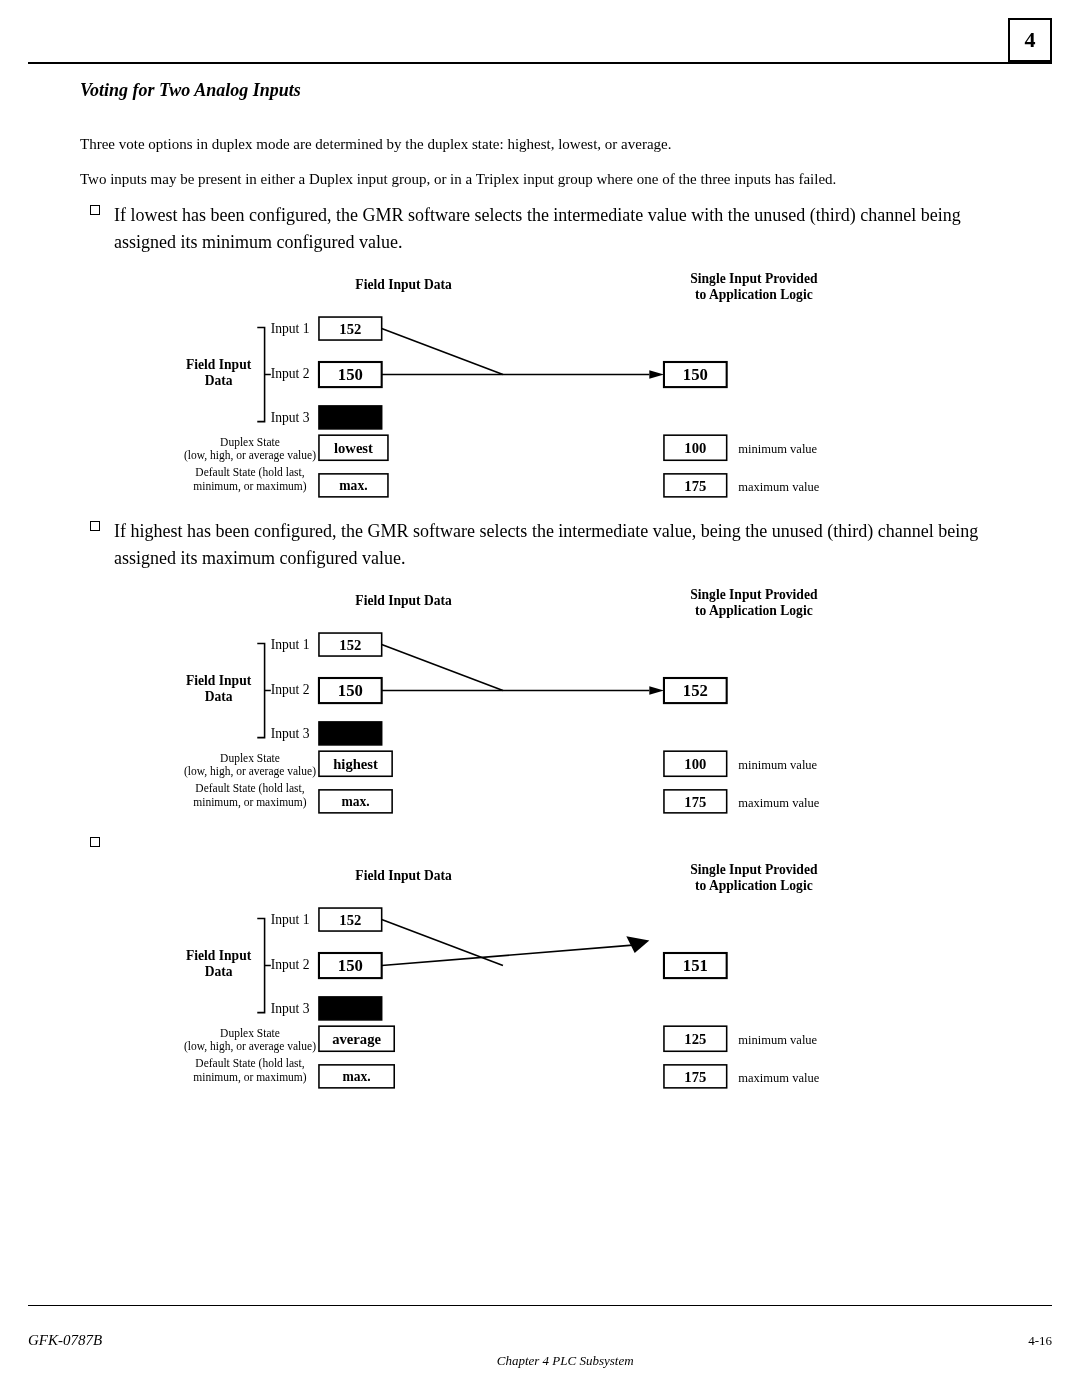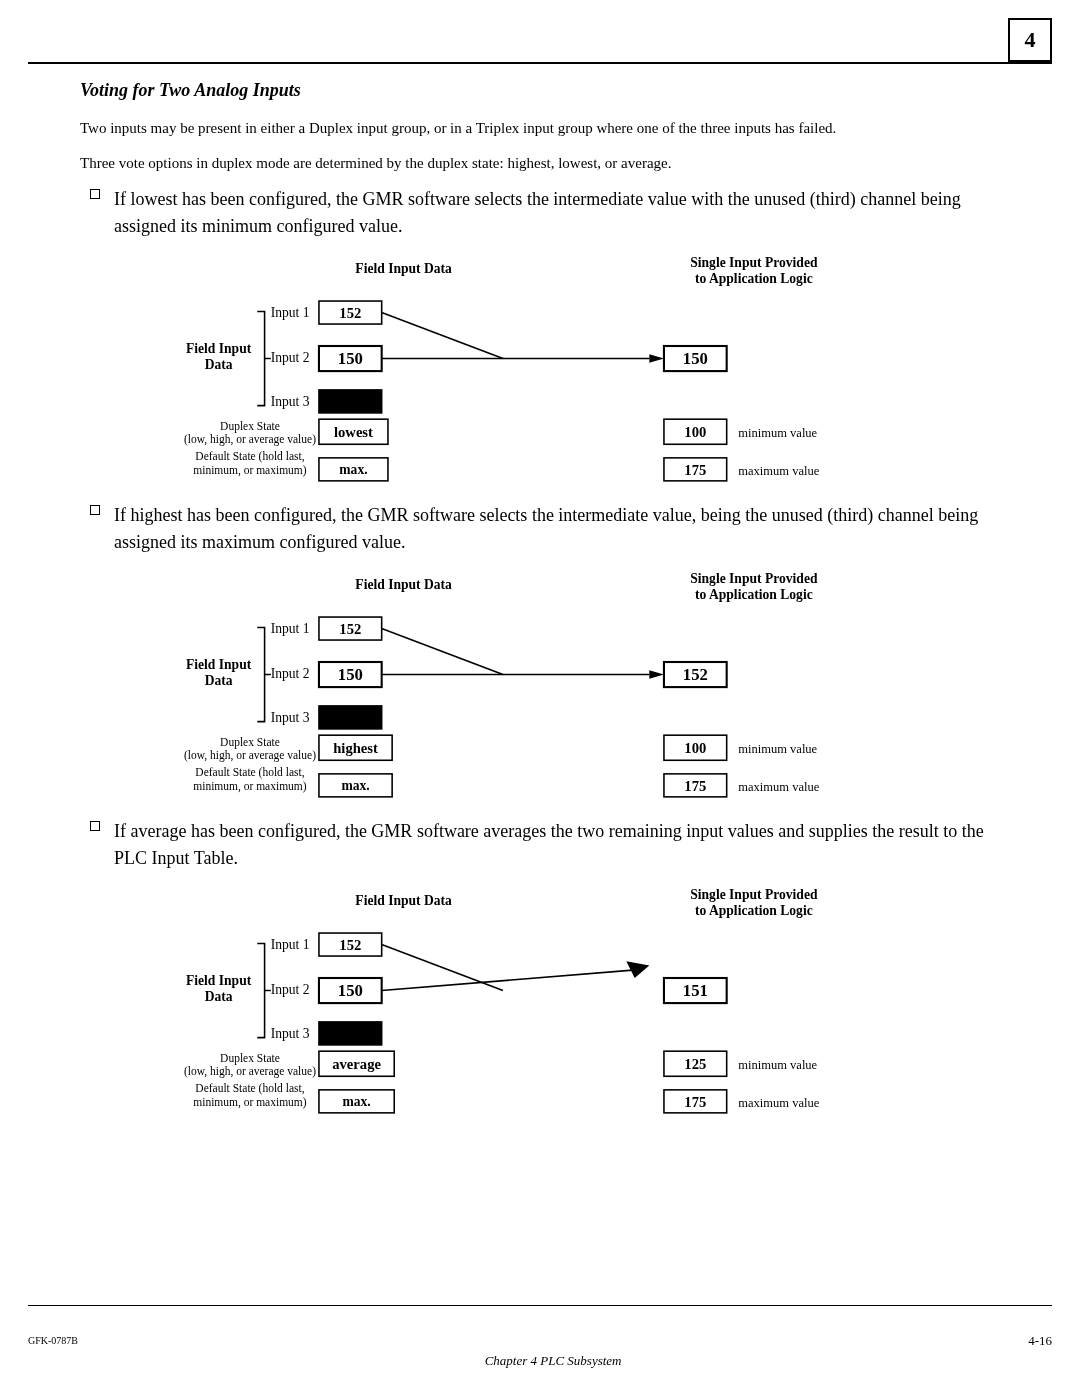--- a/index.html
+++ b/index.html
@@ -49,21 +49,21 @@
       position: absolute;
       top: 80px;
       left: 80px;
       right: 60px;
     }
 
     .section-title {
       font-style: italic;
       font-weight: bold;
       font-size: 18px;
-      margin-bottom: 16px;
+      margin-bottom: 32px;
     }
 
     .body-text {
       font-size: 15px;
       line-height: 1.5;
       margin-bottom: 12px;
     }
 
     .bullet-item {
       display: flex;
@@ -106,21 +106,22 @@
       left: 28px;
       right: 28px;
       display: flex;
       justify-content: space-between;
       align-items: center;
       border-top: 1px solid #000;
       padding-top: 6px;
     }
 
     .footer-left {
-      font-size: 10px;
+      font-size: 15px;
+      font-style: italic;
     }
 
     .footer-center {
       font-size: 13px;
       font-style: italic;
       margin-top: 41px;
     }
 
     .footer-right {
       font-size: 13px;
@@ -134,22 +135,22 @@
   <div class="page-number-box">
     <span>4</span>
   </div>
 
   <div class="top-rule"></div>
 
   <div class="content">
 
     <div class="section-title">Voting for Two Analog Inputs</div>
 
+    <p class="body-text">Three vote options in duplex mode are determined by the duplex state: highest, lowest, or average.</p>
     <p class="body-text">Two inputs may be present in either a Duplex input group, or in a Triplex input group where one of the three inputs has failed.</p>
-    <p class="body-text">Three vote options in duplex mode are determined by the duplex state: highest, lowest, or average.</p>
 
     <div class="bullet-item">
       <div class="bullet-square"></div>
       <div class="bullet-text">If lowest has been configured, the GMR software selects the intermediate value with the unused (third) channel being assigned its minimum configured value.</div>
     </div>
 
     <div class="diagram-wrapper">
       <svg class="diagram-svg" viewBox="0 0 870 220" xmlns="http://www.w3.org/2000/svg">
 
         <text x="295" y="18" text-anchor="middle" font-family="Times New Roman, serif" font-size="13" font-weight="bold">Field Input Data</text>
@@ -265,21 +266,20 @@
         <text x="615" y="175" font-family="Times New Roman, serif" font-size="12">minimum value</text>
 
         <rect x="544" y="195" width="60" height="22" fill="none" stroke="#000" stroke-width="1.5"></rect>
         <text x="574" y="211" text-anchor="middle" font-family="Times New Roman, serif" font-size="14" font-weight="bold">175</text>
         <text x="615" y="211" font-family="Times New Roman, serif" font-size="12">maximum value</text>
       </svg>
     </div>
 
     <div class="bullet-item">
       <div class="bullet-square"></div>
-      <div class="bullet-text">If average has been configured, the GMR software averages the two remaining input values and supplies the result to the PLC Input Table.</div>
     </div>
 
     <div class="diagram-wrapper">
       <svg class="diagram-svg" viewBox="0 0 870 220" xmlns="http://www.w3.org/2000/svg">
 
         <text x="295" y="18" text-anchor="middle" font-family="Times New Roman, serif" font-size="13" font-weight="bold">Field Input Data</text>
 
         <text x="630" y="12" text-anchor="middle" font-family="Times New Roman, serif" font-size="13" font-weight="bold">Single Input Provided</text>
         <text x="630" y="28" text-anchor="middle" font-family="Times New Roman, serif" font-size="13" font-weight="bold">to Application Logic</text>
 

